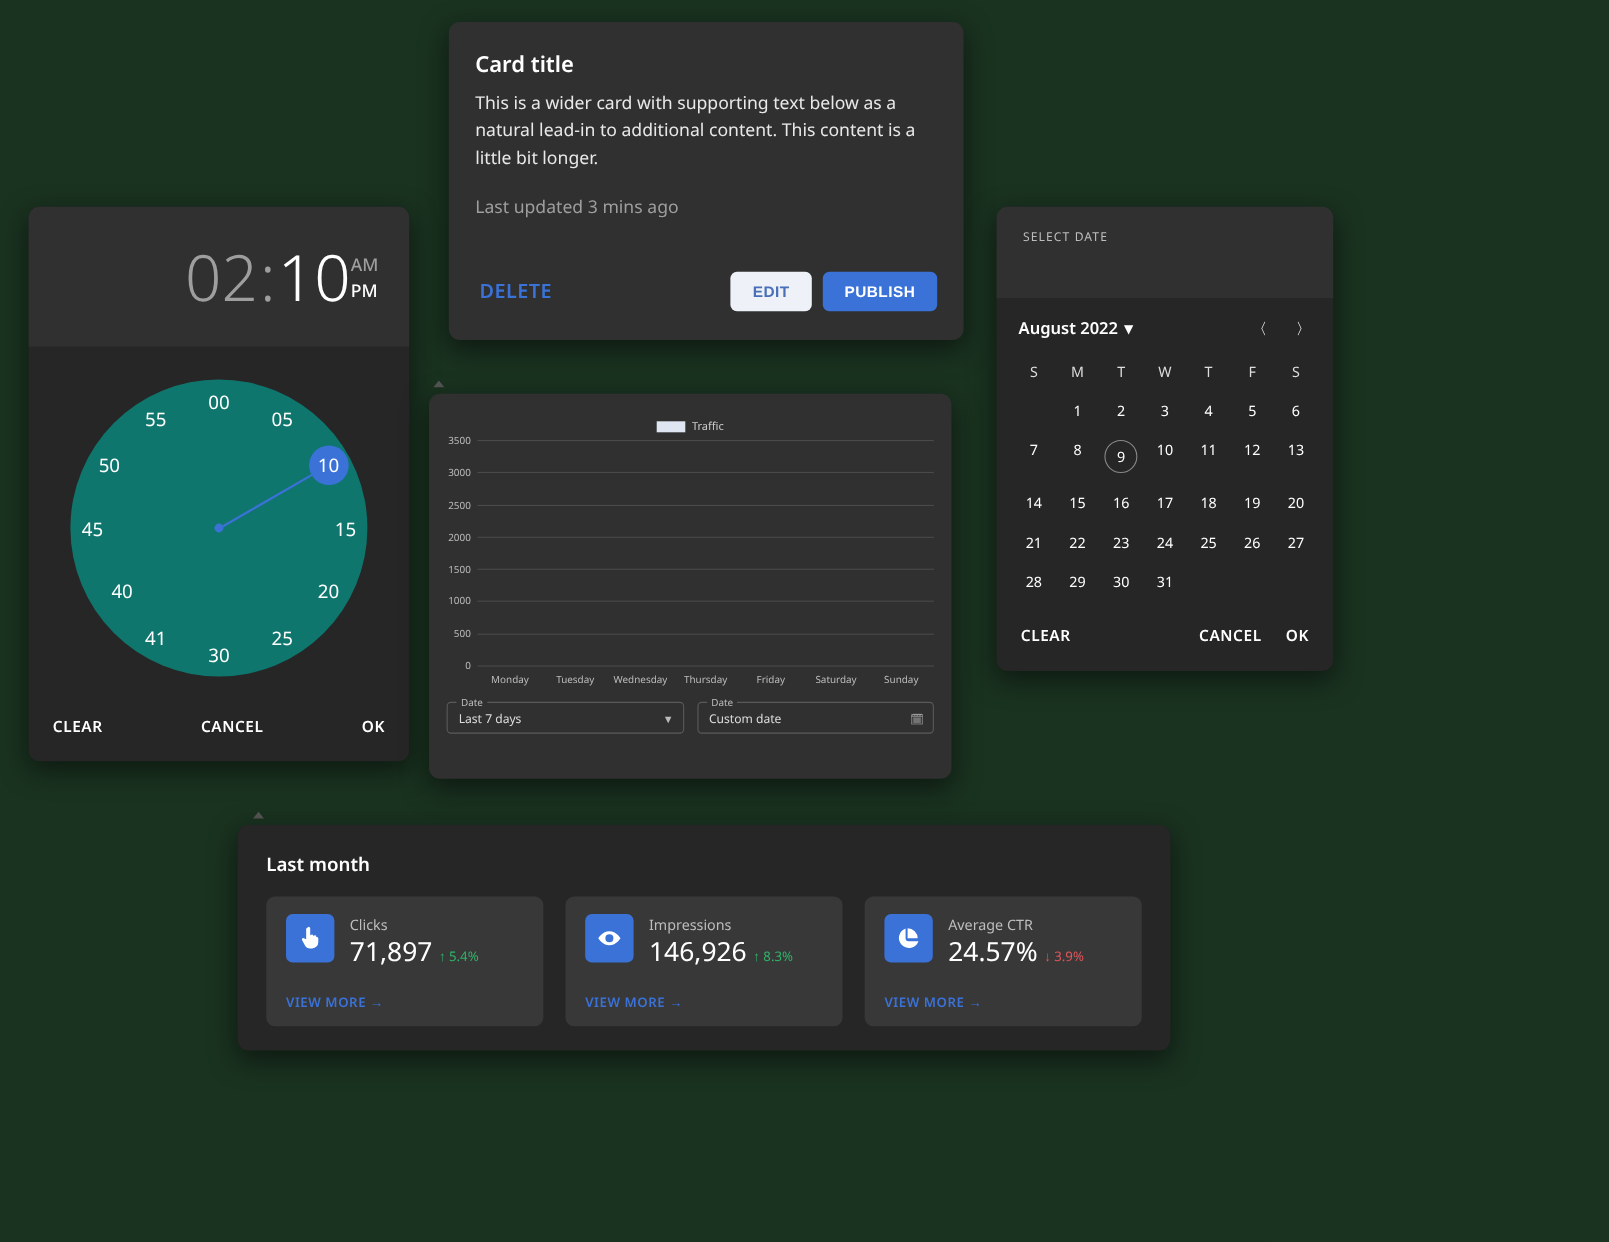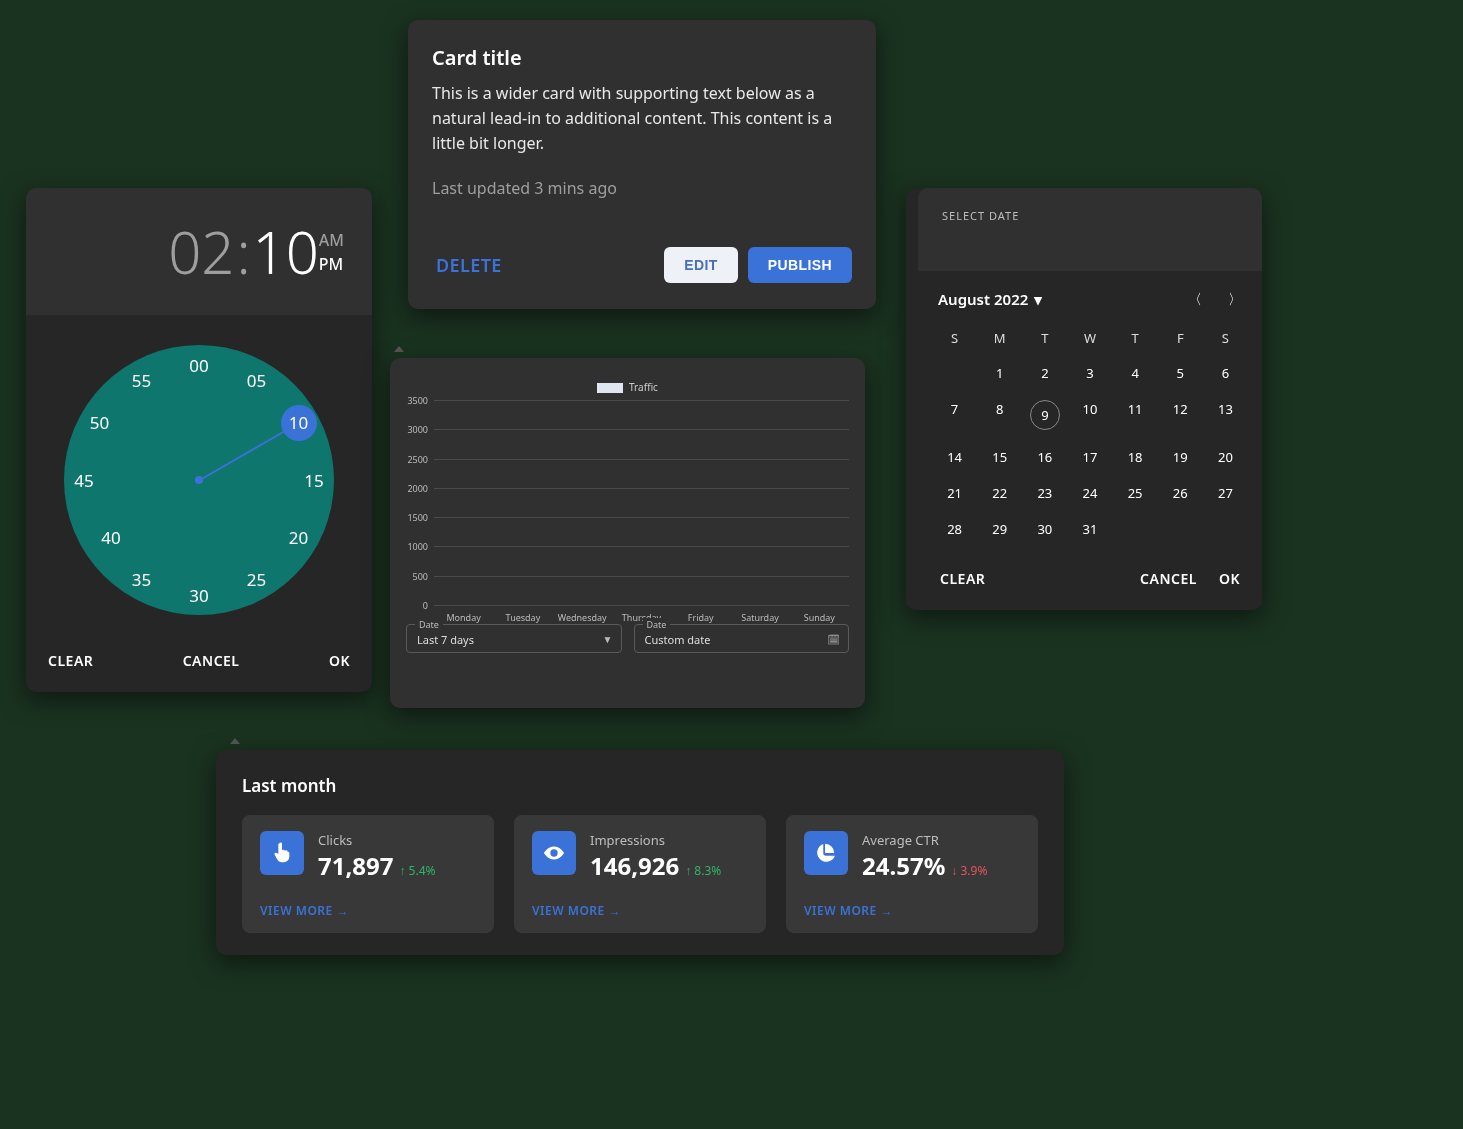--- a/index.html
+++ b/index.html
@@ -78,28 +78,28 @@
   .cp-legend { text-align:center; margin:8px 0 6px; font-size:10px; color:#ccc;}
   .cp-legend .sw { display:inline-block; width:26px; height:10px; background:var(--bar-fill); margin-right:6px; vertical-align:middle;}
   .cp-plot { position:relative; height:205px; margin-left:28px;}
   .cp-plot .ylab { position:absolute; right:calc(100% + 6px); font-size:9px; color:#bbb; transform:translateY(50%); }
   .cp-plot .grid { position:absolute; left:0; right:0; border-top:1px solid #4a4a4a;}
   .cp-bars { position:absolute; left:0; right:0; bottom:0; top:0; display:flex; align-items:flex-end; justify-content:space-around;}
   .cp-bar-wrap { flex:1; display:flex; flex-direction:column; align-items:center;}
   .cp-bar { width:58%; background:var(--bar-fill); }
   .cp-xlabels { display:flex; margin-left:28px; margin-top:6px;}
   .cp-xlabels div { flex:1; text-align:center; font-size:9px; color:#bbb;}
-  .cp-inputs { display:flex; gap:12px; justify-content:space-between;}
+  .cp-inputs { display:flex; gap:12px; margin-top:14px;justify-content:space-between;}
   .field { flex:1; position:relative; border:1px solid #5a5a5a; border-radius:4px; padding:7px 10px 5px; cursor:pointer;}
   .field .fl { position:absolute; top:-7px; left:8px; background:var(--bg-panel); padding:0 4px; font-size:9px; color:#bbb;}
   .field .fv { font-size:11px; color:#ddd;}
   .field .ic { position:absolute; right:8px; top:50%; transform:translateY(-50%); font-size:10px; color:#bbb;}
 
   
-  .datepicker { left:906px; top:188px; width:356px; background:var(--bg-panel-dark);padding-left:12px;}
+  .datepicker { left:906px; top:188px; width:306px; background:var(--bg-panel-dark);}
   .dp-head { background:var(--bg-panel); border-radius:var(--radius) var(--radius) 0 0; padding:20px 24px 22px;}
   .dp-head .sub { font-size:11px; letter-spacing:1px; color:var(--fg-dim); margin-bottom:26px;}
   .dp-head .main { font-size:34px; font-weight:400;}
   .dp-nav { display:flex; align-items:center; padding:18px 20px 8px;}
   .dp-nav .month { font-weight:600; font-size:15px; display:flex; align-items:center; gap:6px; cursor:pointer;}
   .dp-nav .arrows { margin-left:auto; display:flex; gap:26px;}
   .dp-nav .arrow { cursor:pointer; font-size:14px;}
   .dp-grid { display:grid; grid-template-columns:repeat(7,1fr); gap:4px 0; padding:6px 14px 12px; font-size:13px;}
   .dp-grid .dow { text-align:center; color:#ddd; font-weight:400; padding:6px 0;}
   .dp-grid .day { text-align:center; padding:7px 0; cursor:pointer; position:relative;}
@@ -111,21 +111,21 @@
 
   
   .stats { left:216px; top:750px; width:848px; padding:24px 26px 22px; background:var(--bg-panel-dark);}
   .stats h4{ margin:0 0 18px; font-size:17px; font-weight:600;}
   .stat-row{ display:flex; gap:20px;}
   .stat{ flex:1; background:var(--bg-subpanel); border-radius:8px; padding:16px 18px 14px;}
   .stat .top{display:flex; gap:14px;}
   .stat .icon{ width:44px;height:44px;background:var(--blue);border-radius:6px; display:flex;align-items:center;justify-content:center; flex-shrink:0;}
   .stat .icon svg{width:22px;height:22px;fill:#fff;}
   .stat .meta .lbl{font-size:13px;color:var(--fg-dim);}
-  .stat .meta .val{font-size:24px;font-weight:700; margin-top:1px;}
+  .stat .meta .val{font-size:24px;font-weight:400; margin-top:1px;}
   .stat .meta .delta{font-size:12px;margin-left:6px;}
   .stat .meta .delta.up{color:var(--green);}
   .stat .meta .delta.down{color:var(--red);}
   .stat .viewmore{ margin-top:20px; color:var(--blue); font-size:12px; font-weight:600; letter-spacing:.5px; cursor:pointer;}
   .stat .viewmore::after{content:" →";}
 
   .tick { position:absolute; width:0;height:0; border-left:5px solid transparent;border-right:5px solid transparent;border-bottom:6px solid #555;}
 </style>
 </head>
 <body>
@@ -158,21 +158,21 @@
     <div class="clock-face">
       <div class="hand" style="transform: rotate(240deg);"></div>
       <div class="pivot"></div>
     <div class="num" style="left: 135px; top: 20px;">00</div>
         <div class="num" style="left: 192.5px; top: 35.4071px;">05</div>
         <div class="num sel" style="left: 234.593px; top: 77.5px;">10</div>
         <div class="num" style="left: 250px; top: 135px;">15</div>
         <div class="num" style="left: 234.593px; top: 192.5px;">20</div>
         <div class="num" style="left: 192.5px; top: 234.593px;">25</div>
         <div class="num" style="left: 135px; top: 250px;">30</div>
-        <div class="num" style="left: 77.5px; top: 234.593px;">35</div>
+        <div class="num" style="left: 77.5px; top: 234.593px;">41</div>
         <div class="num" style="left: 47px; top: 192.5px;">40</div>
         <div class="num" style="left: 20px; top: 135px;">45</div>
         <div class="num" style="left: 35.4071px; top: 77.5px;">50</div>
         <div class="num" style="left: 77.5px; top: 35.4071px;">55</div>
       </div>
   </div>
   <div class="tp-actions">
     <span>CLEAR</span>
     <span class="middle">CANCEL</span>
     <span>OK</span>

